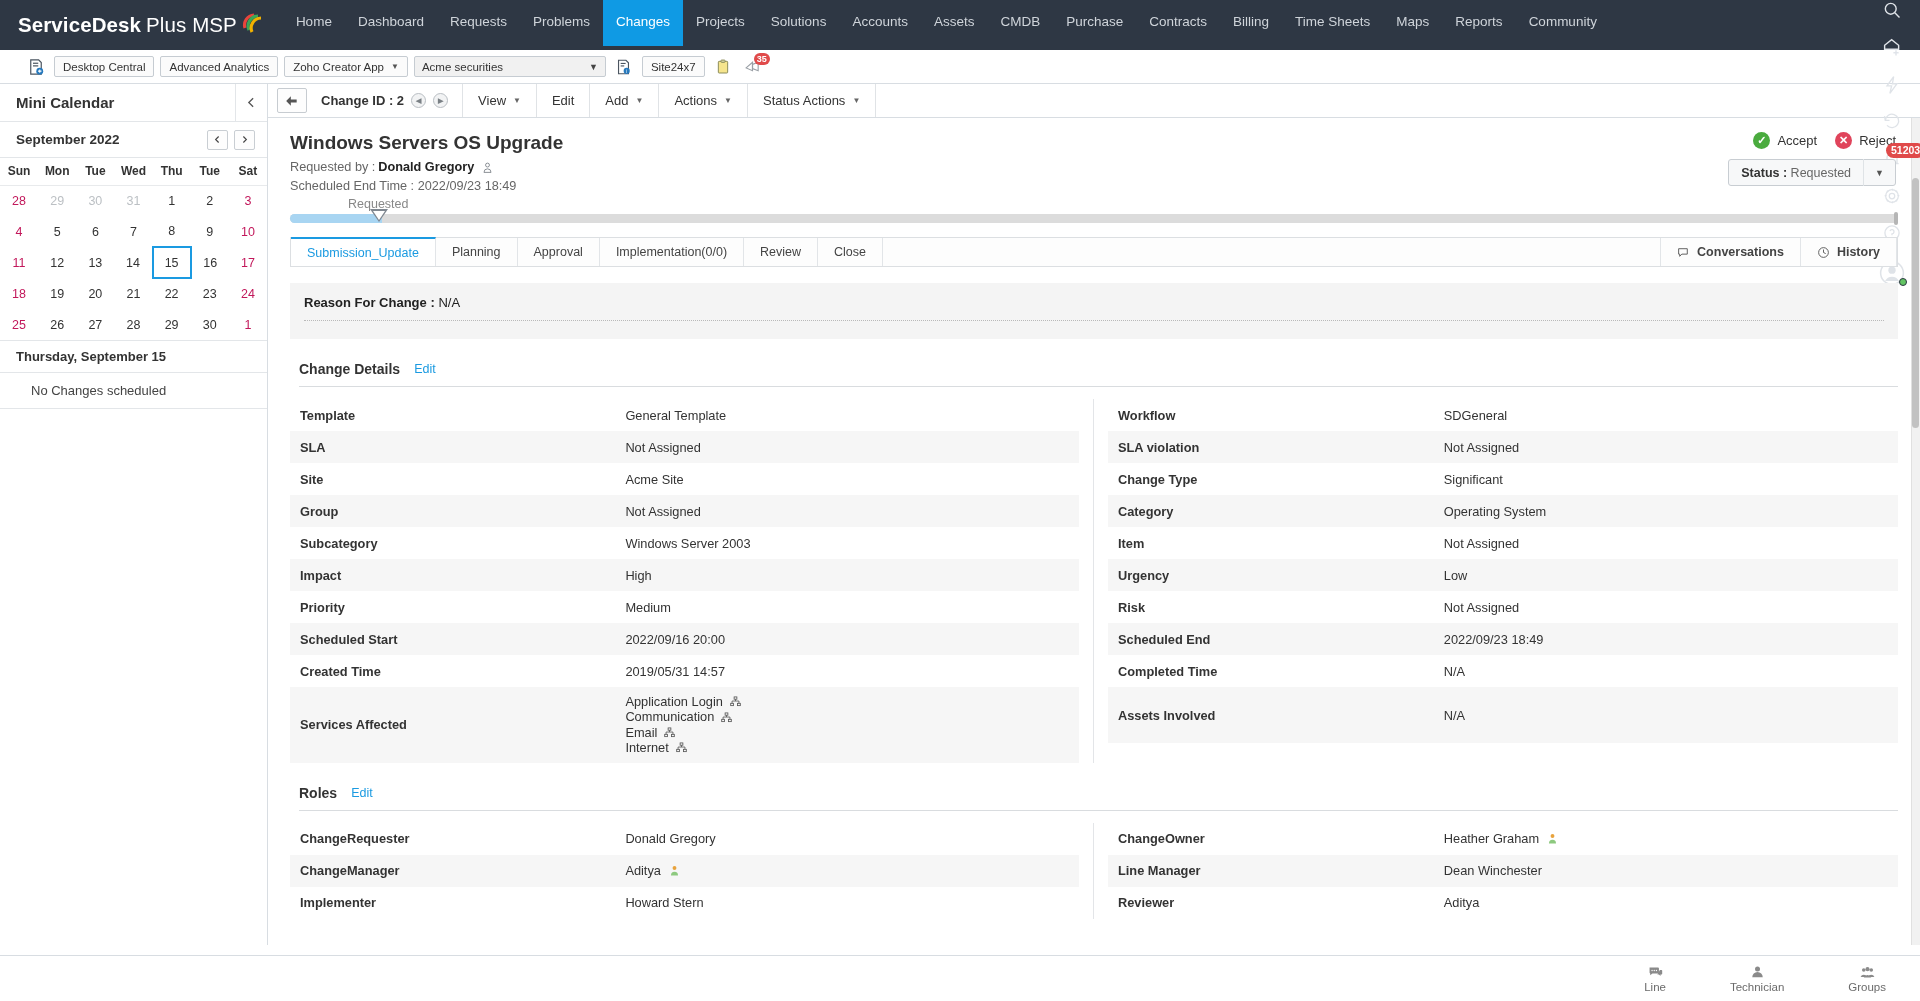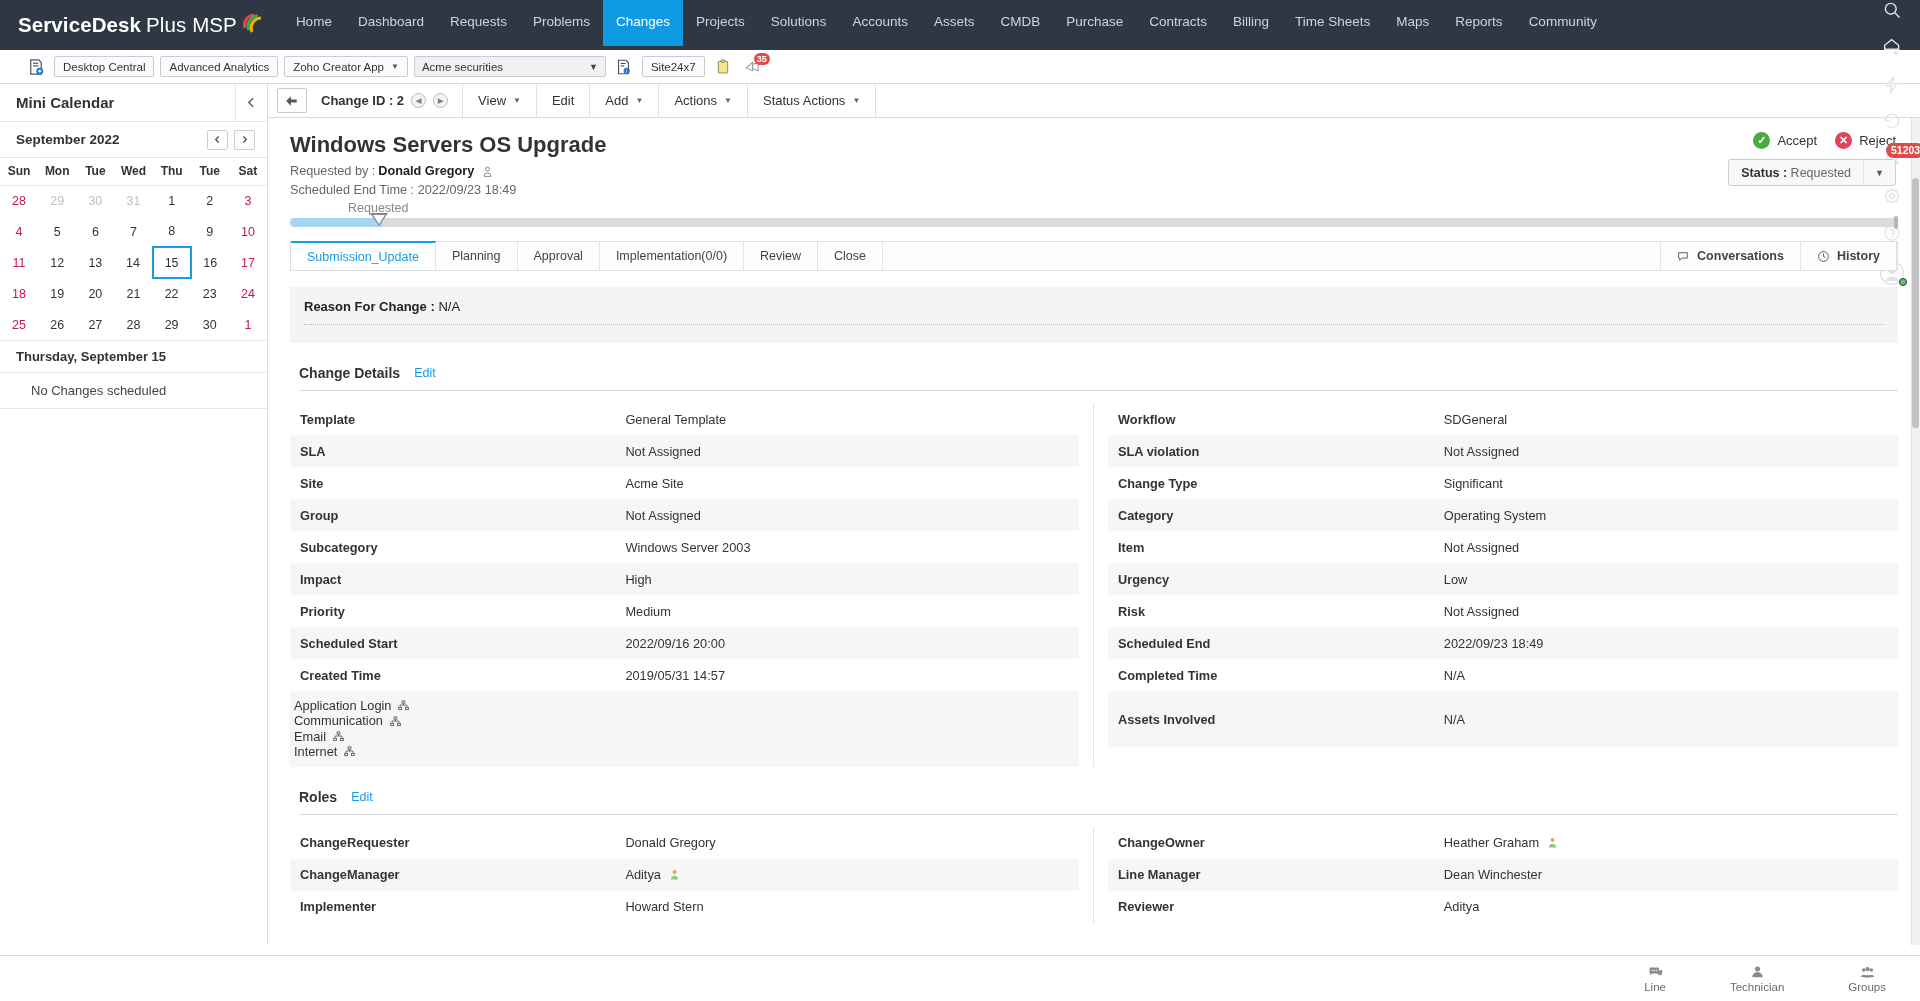--- a/index.html
+++ b/index.html
@@ -224,21 +224,21 @@
     border-right: 1px solid #e0e3e6;
     white-space: nowrap;
   }
   .tb-item .caret { margin-left: 7px; font-size:8px; color:#666; }
 
   .content {
     flex: 1 1 auto; overflow: hidden; position: relative;
     padding: 0 0 0 0;
   }
   .chdr { padding: 14px 22px 0 22px; position: relative; }
-  .ch-title { font-size: 22px; font-weight: bold; color: #333; }
+  .ch-title { font-size: 19px; font-weight: bold; color: #333; }
   .ch-sub { font-size: 12.7px; color:#666; margin-top: 6px; display:flex; align-items:center; }
   .ch-sub b { color:#222; font-weight: bold; margin-left:3px; }
   .ch-sub2 { font-size: 12.7px; color:#666; margin-top: 5px; }
 
   .accept-reject {
     position:absolute; right: 24px; top: 14px;
     display:flex; flex-direction: column; align-items:flex-end; gap: 10px;
   }
   .ar-row { display:flex; align-items:center; gap: 18px; }
   .ar-btn { display:flex; align-items:center; gap:7px; cursor:pointer; font-size:13px; color:#333; }
@@ -763,20 +763,21 @@
             </div>
             <div class="drow alt">
               <div class="k">Scheduled Start</div>
               <div class="v">2022/09/16 20:00</div>
             </div>
             <div class="drow">
               <div class="k">Created Time</div>
               <div class="v">2019/05/31 14:57</div>
             </div>
             <div class="drow alt tall">
+              <div class="k">Services Affected</div>
               <div class="v">
                 <div class="svc-line">
                   <span>Application Login</span>
                   <span class="svc-ic">
                     <svg width="11" height="11" viewBox="0 0 24 24" fill="none" stroke="#555" stroke-width="1.8">
                       <rect x="9" y="2" width="6" height="5"></rect>
                       <rect x="1.5" y="16" width="6" height="5"></rect>
                       <rect x="16.5" y="16" width="6" height="5"></rect>
                       <path d="M12 7 L12 11 M4.5 16 L4.5 11 L19.5 11 L19.5 16"></path>
                     </svg>

